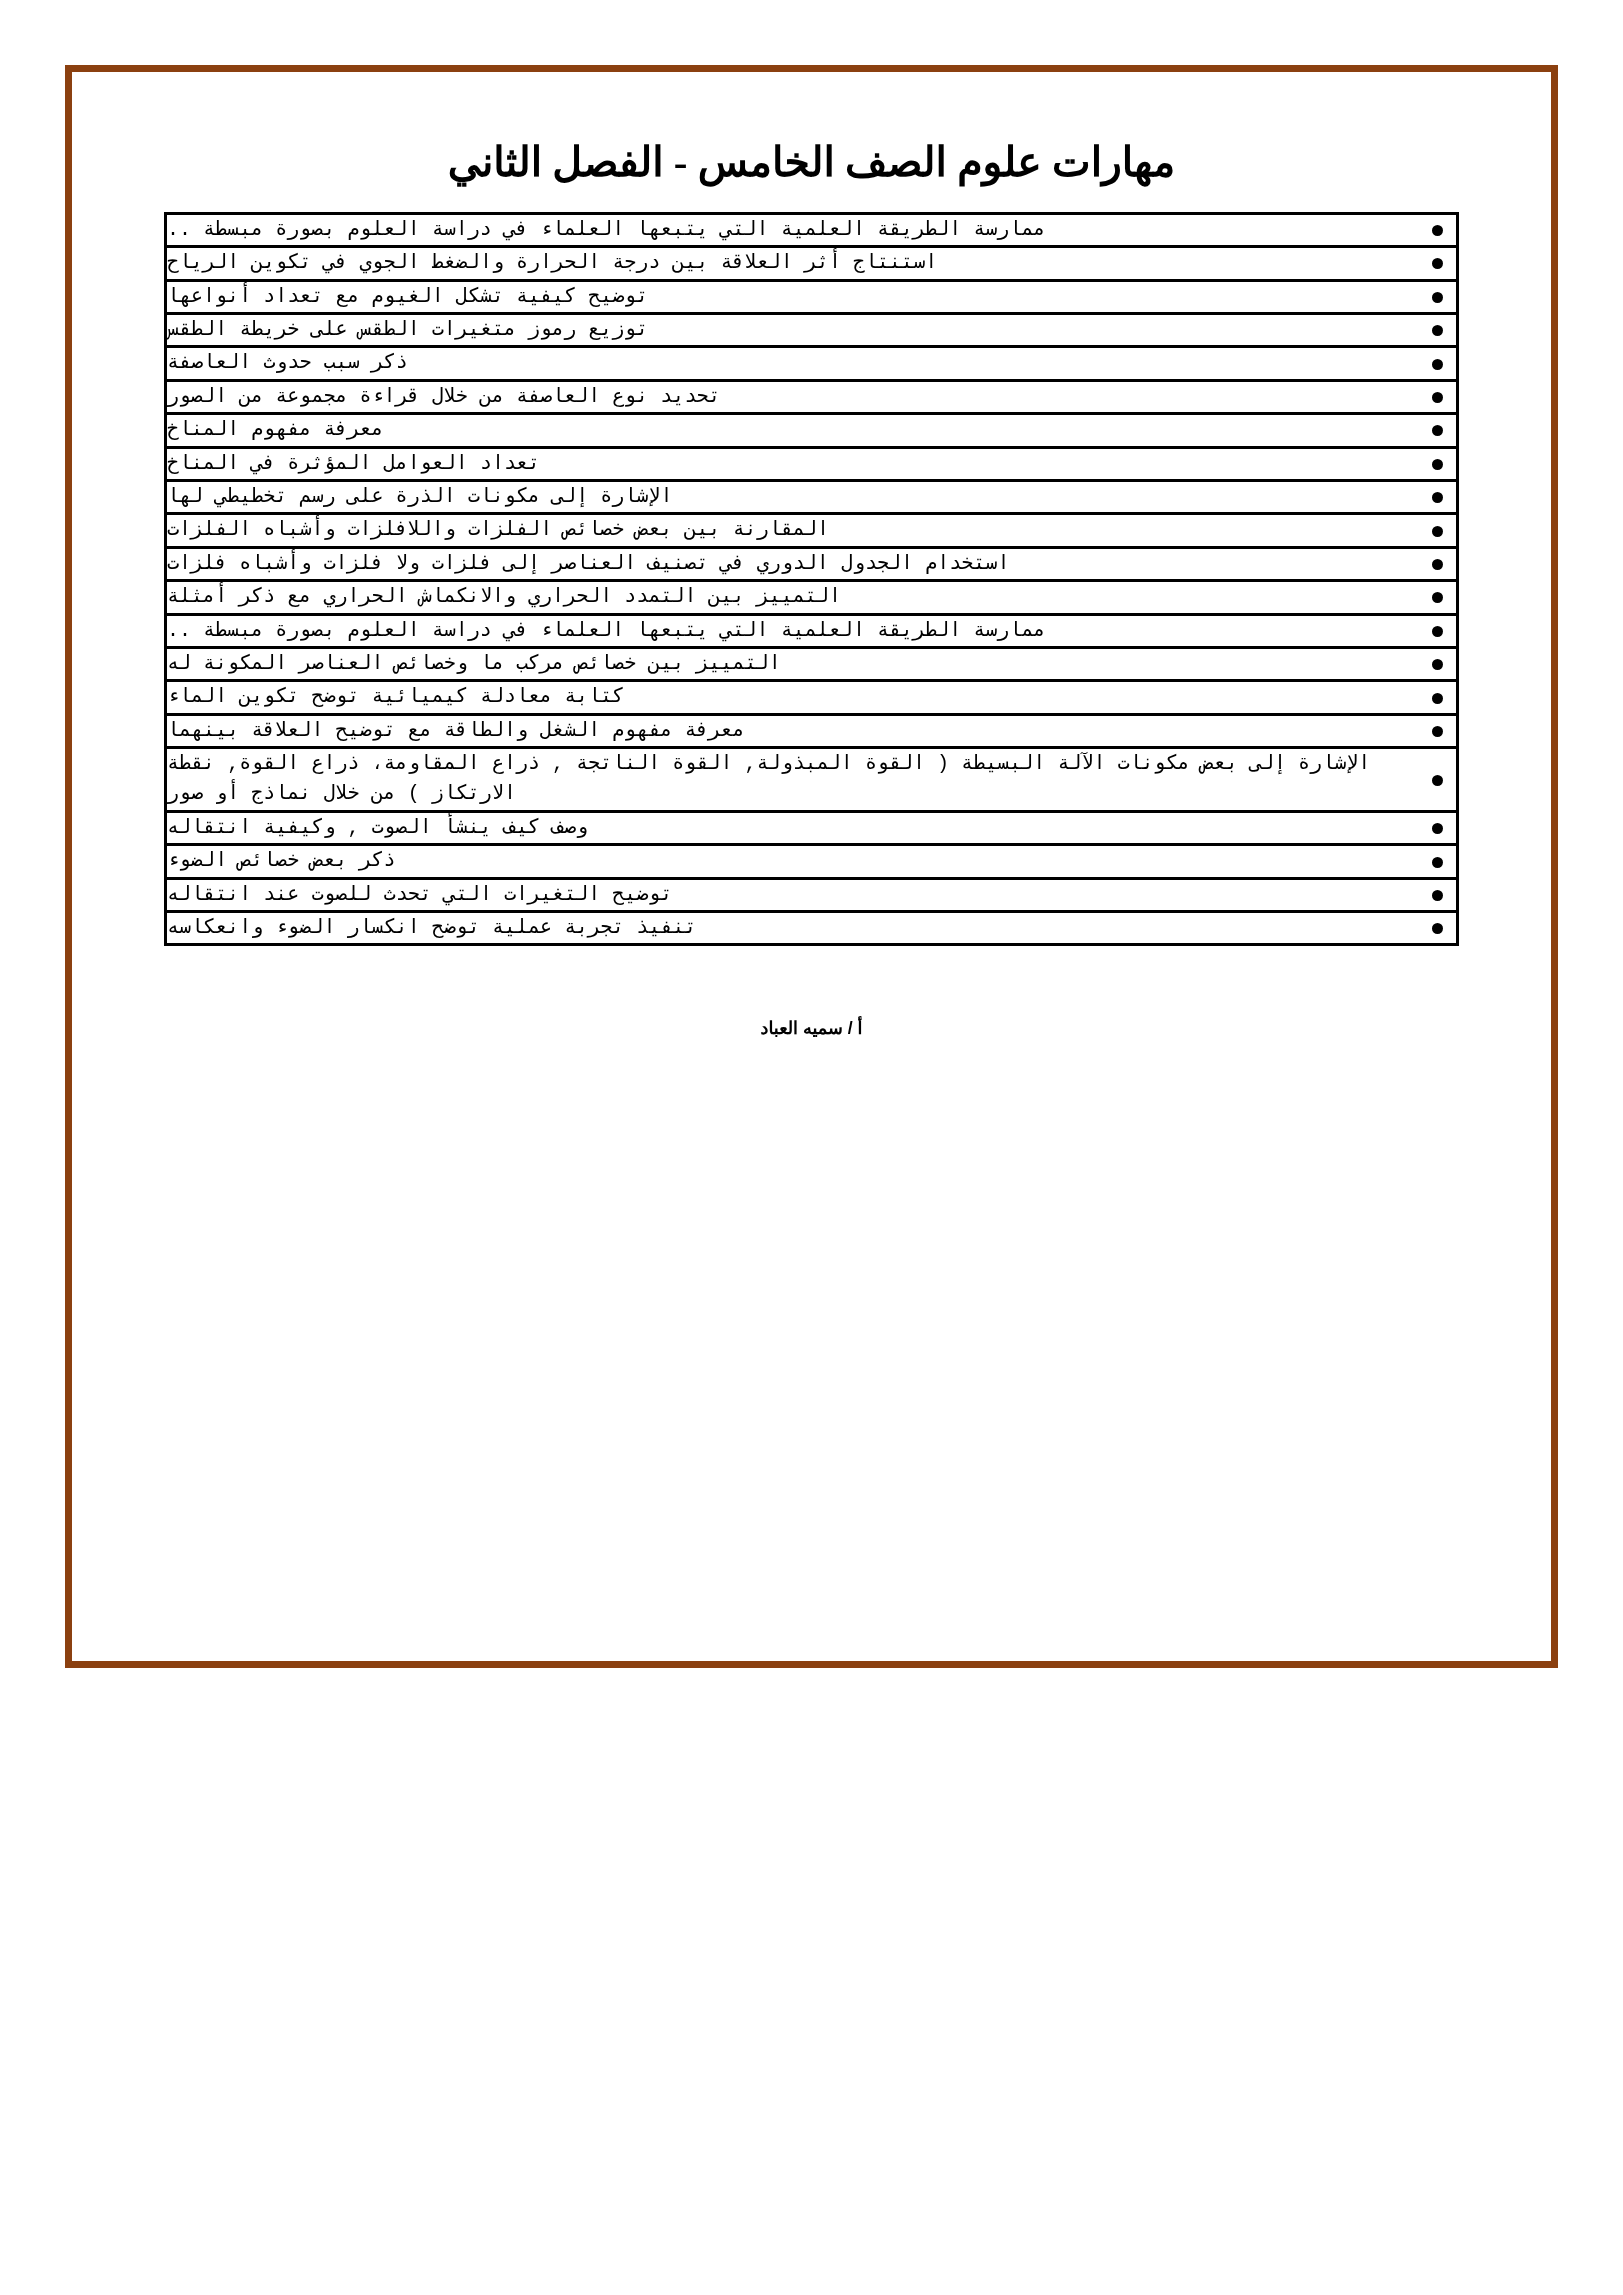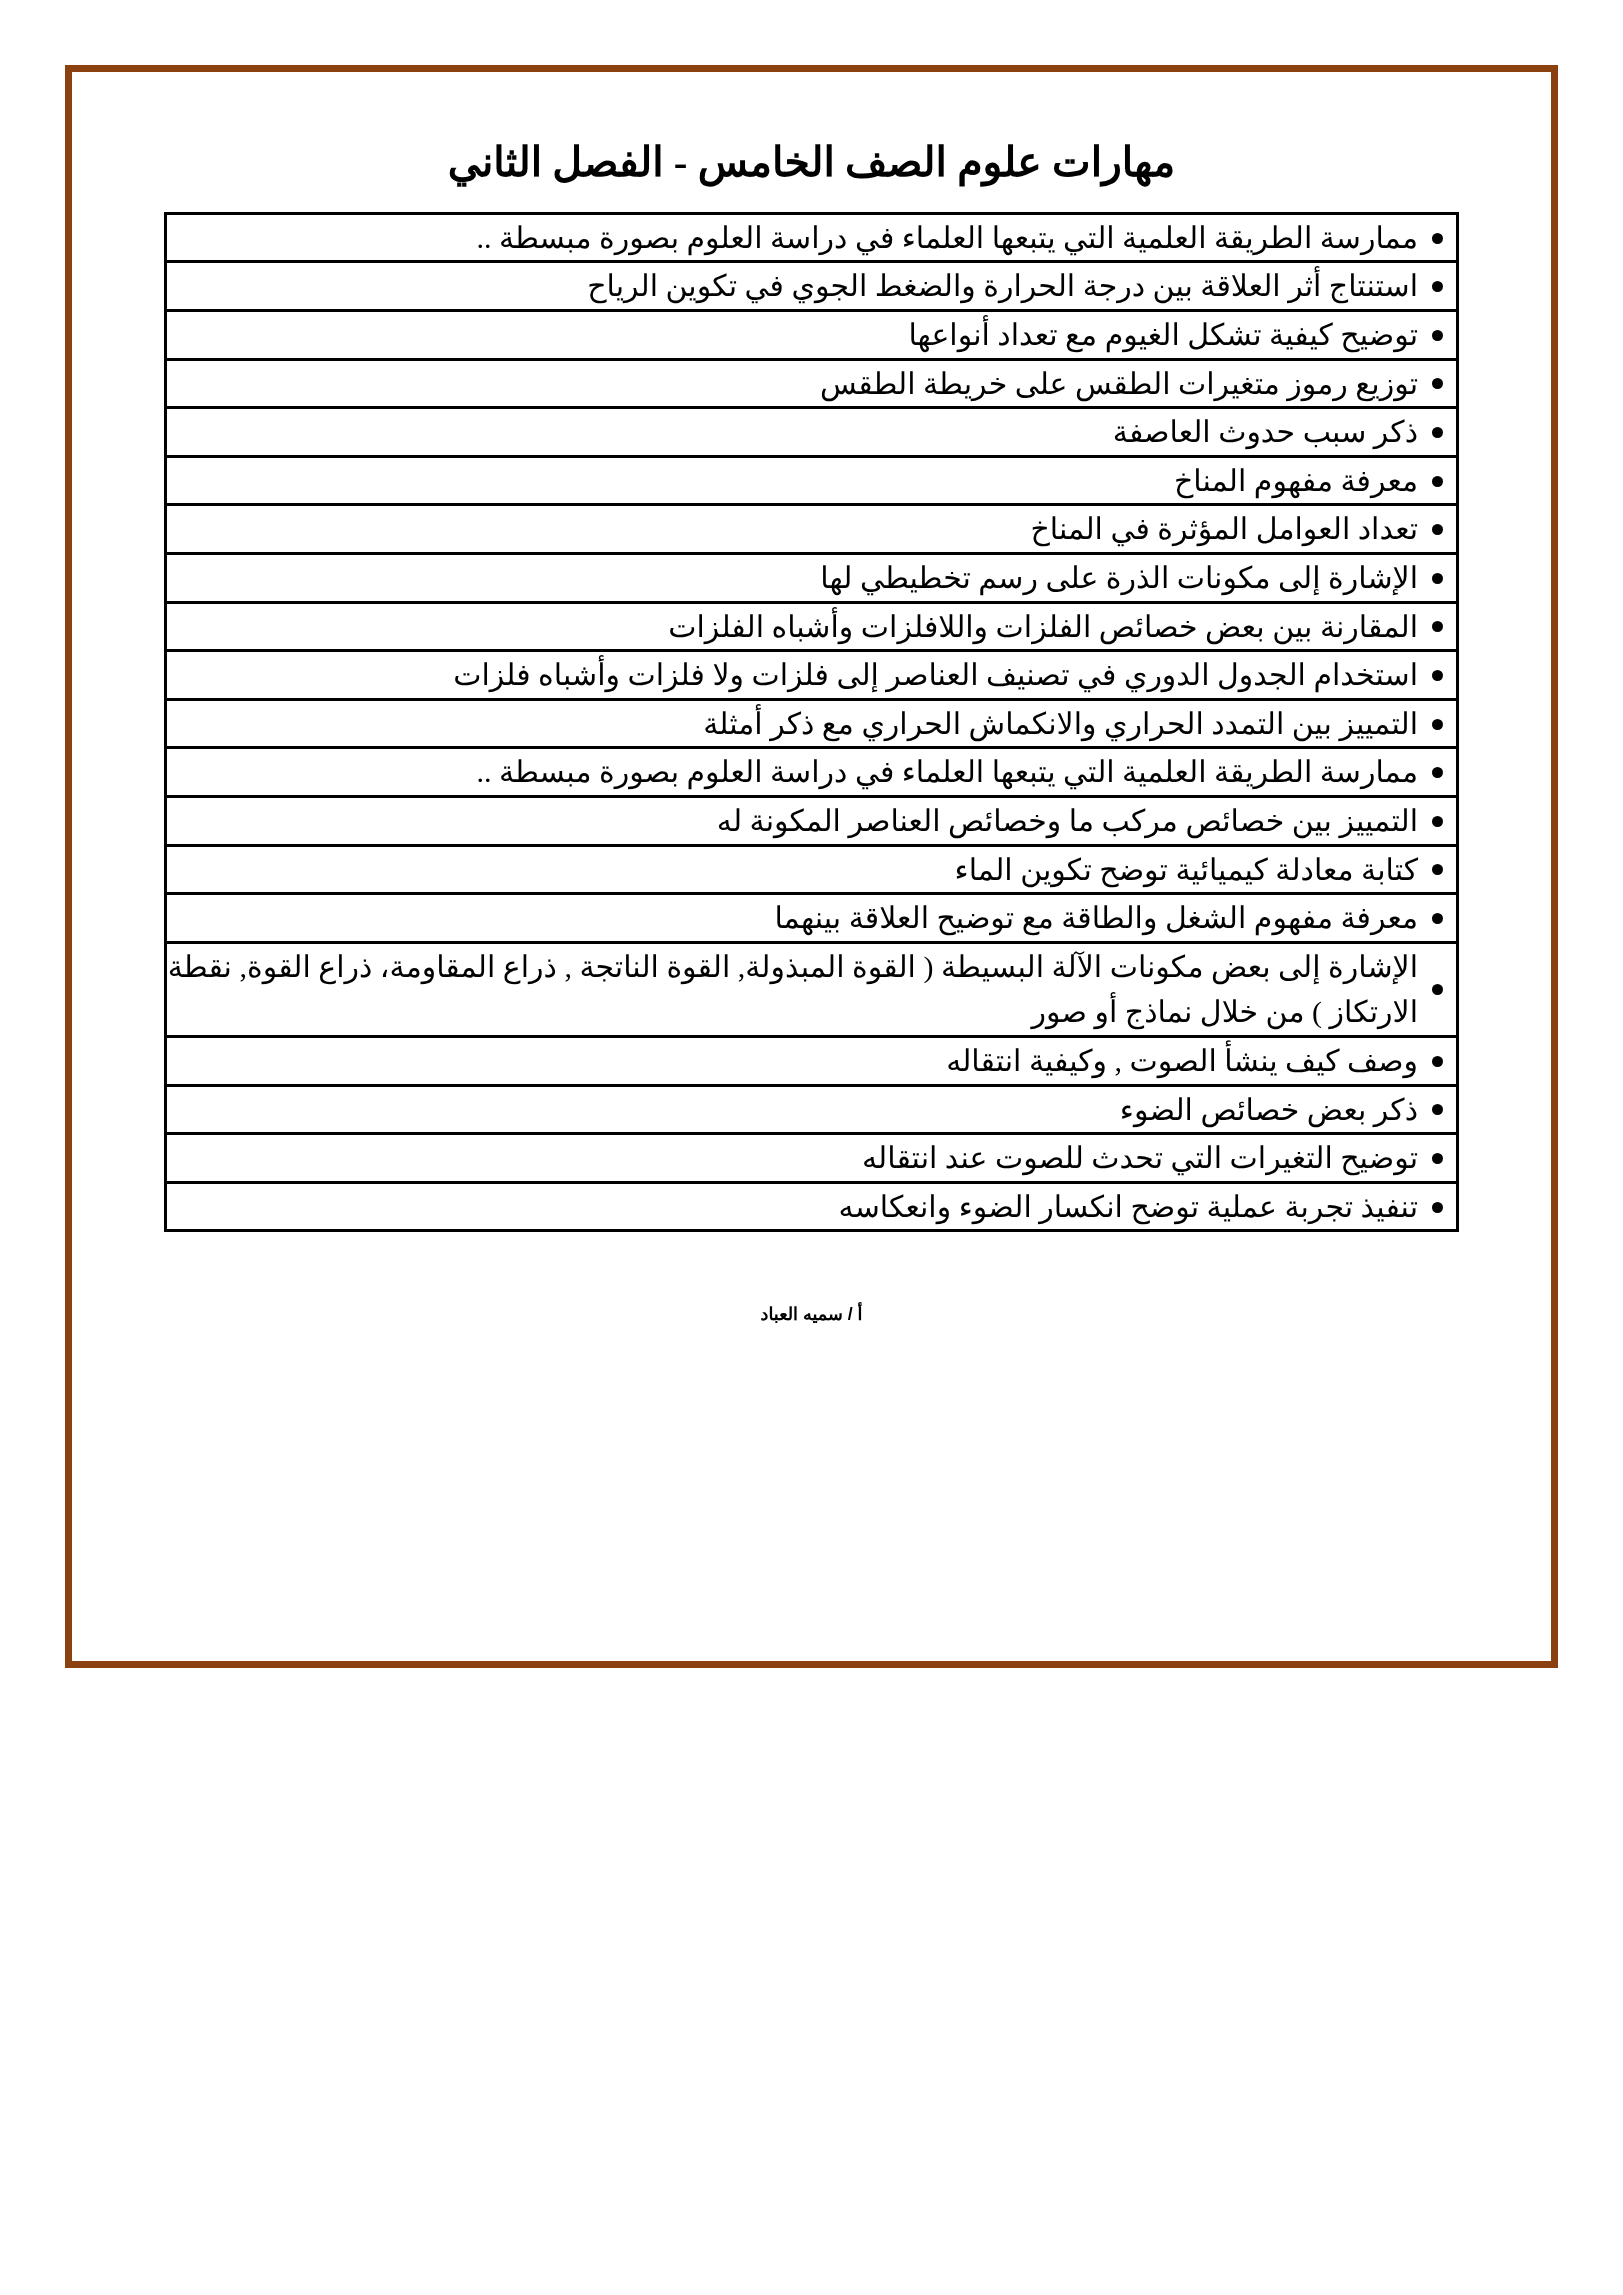--- a/index.html
+++ b/index.html
@@ -86,26 +86,26 @@
   .bullet-dot {
     display: inline-block;
     width: 11px;
     height: 11px;
     border-radius: 50%;
     background: #000000;
     vertical-align: middle;
   }
 
   .text-cell {
-    font-size: 30px;
+    font-size: 20px;
     line-height: 1.52;
     color: #000000;
-    text-align: right;
+    text-align: left;
     padding: 9.2px 13px 11.8px 13px;
-    font-family: Liberation Serif, serif;
+    font-family: Liberation Mono, monospace;
   }
 
   .signature {
     text-align: center;
     font-size: 17.7px;
     font-weight: bold;
     color: #000000;
     margin-top: 72px;
     font-family: Liberation Sans, sans-serif;
   }
@@ -149,20 +149,24 @@
             <td class="bullet-cell cell-border-right"><span class="bullet-dot"></span></td>
             <td class="text-cell cell-border-left">توضيح كيفية تشكل الغيوم مع تعداد أنواعها</td>
           </tr>
           <tr>
             <td class="bullet-cell cell-border-right"><span class="bullet-dot"></span></td>
             <td class="text-cell cell-border-left">توزيع رموز متغيرات الطقس على خريطة الطقس</td>
           </tr>
           <tr>
             <td class="bullet-cell cell-border-right"><span class="bullet-dot"></span></td>
             <td class="text-cell cell-border-left">ذكر سبب حدوث العاصفة</td>
+          </tr>
+          <tr>
+            <td class="bullet-cell cell-border-right"><span class="bullet-dot"></span></td>
+            <td class="text-cell cell-border-left">تحديد نوع العاصفة من خلال قراءة مجموعة من الصور</td>
           </tr>
           <tr>
             <td class="bullet-cell cell-border-right"><span class="bullet-dot"></span></td>
             <td class="text-cell cell-border-left">معرفة مفهوم المناخ</td>
           </tr>
           <tr>
             <td class="bullet-cell cell-border-right"><span class="bullet-dot"></span></td>
             <td class="text-cell cell-border-left">تعداد العوامل المؤثرة في المناخ</td>
           </tr>
           <tr>

